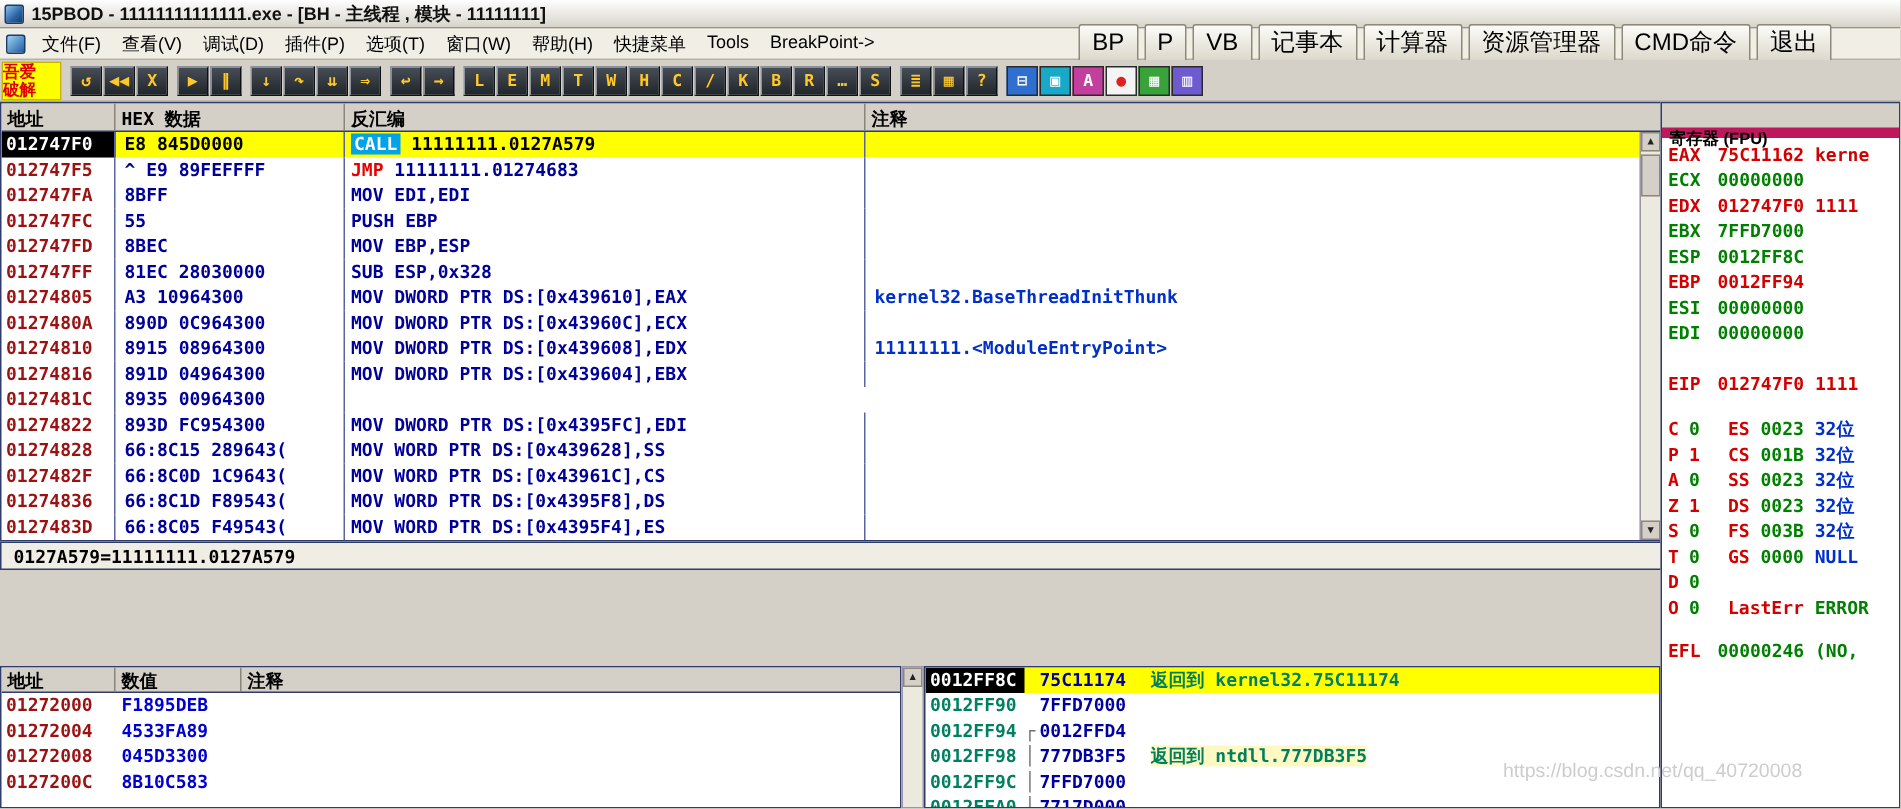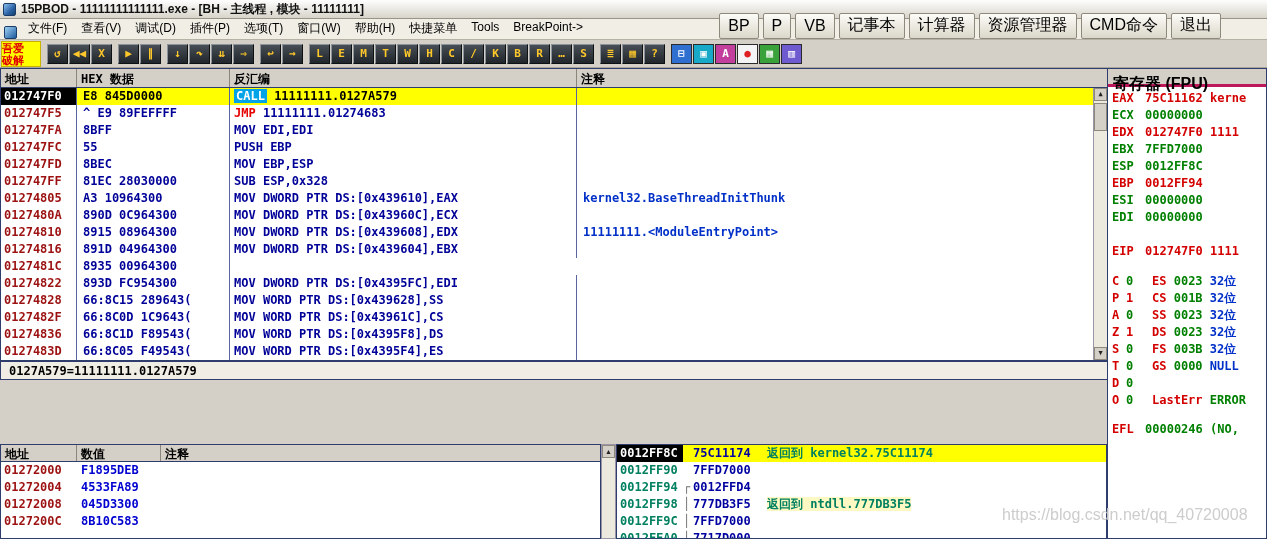--- a/index.html
+++ b/index.html
@@ -7,21 +7,21 @@
 body{font-family:"Liberation Sans","DejaVu Sans",sans-serif}
 .screen{position:relative;width:1267px;height:539px;overflow:hidden;background:#d4d0c8}
 .mono{font-family:"DejaVu Sans Mono",monospace;font-weight:700;font-size:12px}
 
 
 .titlebar{position:absolute;left:0;top:0;width:100%;height:19px;background:linear-gradient(#fefefe,#d8d4ca);border-bottom:1px solid #98948a;display:flex;align-items:center;gap:5px;padding-left:3px;z-index:3}
 .title-icon{width:13px;height:13px;border:1px solid #1a3c66;border-radius:2px;background:linear-gradient(135deg,#8cc0ef 0%,#2a62a5 60%,#123c6e 100%)}
 .title-text{font-size:12px;font-weight:700;color:#111;white-space:nowrap}
 
 
-.menubar{position:absolute;left:0;top:19px;width:100%;height:21px;background:#f0eee5;border-bottom:1px solid #b5b1a5;display:flex;align-items:flex-end;padding:0 4px;z-index:3}
+.menubar{position:absolute;left:0;top:19px;width:100%;height:21px;background:#f0eee5;border-bottom:1px solid #b5b1a5;display:flex;align-items:center;padding:0 4px;z-index:3}
 .menu-icon{width:13px;height:13px;margin-right:4px;border:1px solid #1a3c66;border-radius:2px;background:linear-gradient(135deg,#9fd3f5,#1d5a9e)}
 .menu-item{font-size:12px;color:#000;padding:2px 7px;white-space:nowrap}
 .menu-spacer{flex:1}
 .menu-buttons{display:flex;gap:4px;margin-right:42px}
 .menu-btn{font-family:inherit;font-size:16px;color:#000;padding:1px 8px 2px;background:linear-gradient(#fcfbf7,#dbd7ca);border:1px solid #8d897d;border-radius:2px;white-space:nowrap;cursor:default}
 
 
 .toolbar{position:absolute;left:0;top:40px;width:100%;height:28px;background:#d4d0c8;border-bottom:1px solid #aaa69c;display:flex;align-items:center;gap:6px;padding-left:1px;z-index:3}
 .brand{width:40px;height:26px;background:#ffff00;border:1px solid #c8b400;color:#e00000;font-weight:700;font-size:11px;line-height:12px;text-align:left;overflow:hidden}
 .tb-groups{display:flex;gap:6px}
@@ -55,21 +55,21 @@
 .sb-up{top:0}.sb-down{bottom:0}
 .sb-thumb{position:absolute;left:0;top:15px;width:13px;height:28px;background:#d4d0c8;border:1px solid #8d897d}
 .dumpscroll{position:absolute;left:601px;top:444px;width:15px;height:95px;background:#eceadf;border:1px solid #9a96a8}
 .dumpscroll .sbtn{left:0}
 
 
 .infoline{position:absolute;left:0;top:361px;width:1108px;height:19px;background:#efede4;border:1px solid #2e3d6b;color:#000;padding:2px 0 0 8px;overflow:hidden}
 
 
 .regs{left:1107px;top:68px;width:160px;height:471px;overflow:hidden}
-.rhead{height:18px;background:#d4d0c8;border-bottom:3px solid #be185d;font-size:16px;font-weight:700;padding:5px 0 0 5px;color:#000}
+.rhead{height:18px;background:#d4d0c8;border-bottom:7px solid #be185d;font-size:11px;font-weight:700;padding:16px 0 0 5px;color:#000}
 .regbody{padding:3px 0 0 4px;white-space:pre}
 .rrow{height:17px;line-height:17px}
 .rname{display:inline-block;width:33px}
 .hot{color:#d40000}.cold{color:#008000}
 .eip-row{margin-top:17px}
 .flags{margin-top:13px}
 .frow{height:17px;line-height:17px}
 .fname{display:inline-block;width:14px;color:#d40000}
 .fval{display:inline-block;width:26px}
 .sname{color:#d40000}
@@ -92,21 +92,21 @@
 .srow{display:flex;height:17px;line-height:17px;white-space:pre}
 .s-addr{width:66px;padding-left:3px;color:#008060;overflow:hidden}
 .s-pre{width:10px;color:#707070}
 .s-val{width:74px;color:#0000a0;overflow:hidden}
 .s-cmt{flex:1;color:#008060;overflow:hidden}
 .srow.sel{background:#ffff00}
 .srow.sel .s-addr{background:#000;color:#fff}
 .hlc{background:#fef9c3}
 
 
-.watermark{position:absolute;left:1002px;top:506px;font-size:16px;color:#cdcdcd;z-index:6;white-space:nowrap;pointer-events:none}
+.watermark{position:absolute;left:1002px;top:506px;font-size:13px;color:#cdcdcd;z-index:6;white-space:nowrap;pointer-events:none}
 </style>
 </head>
 <body>
 
 <div class="screen">
 
   <div class="titlebar">
     <span class="title-icon"></span>
     <span class="title-text">15PBOD - 11111111111111.exe - [BH - 主线程 , 模块 - 11111111]</span>
   </div>

